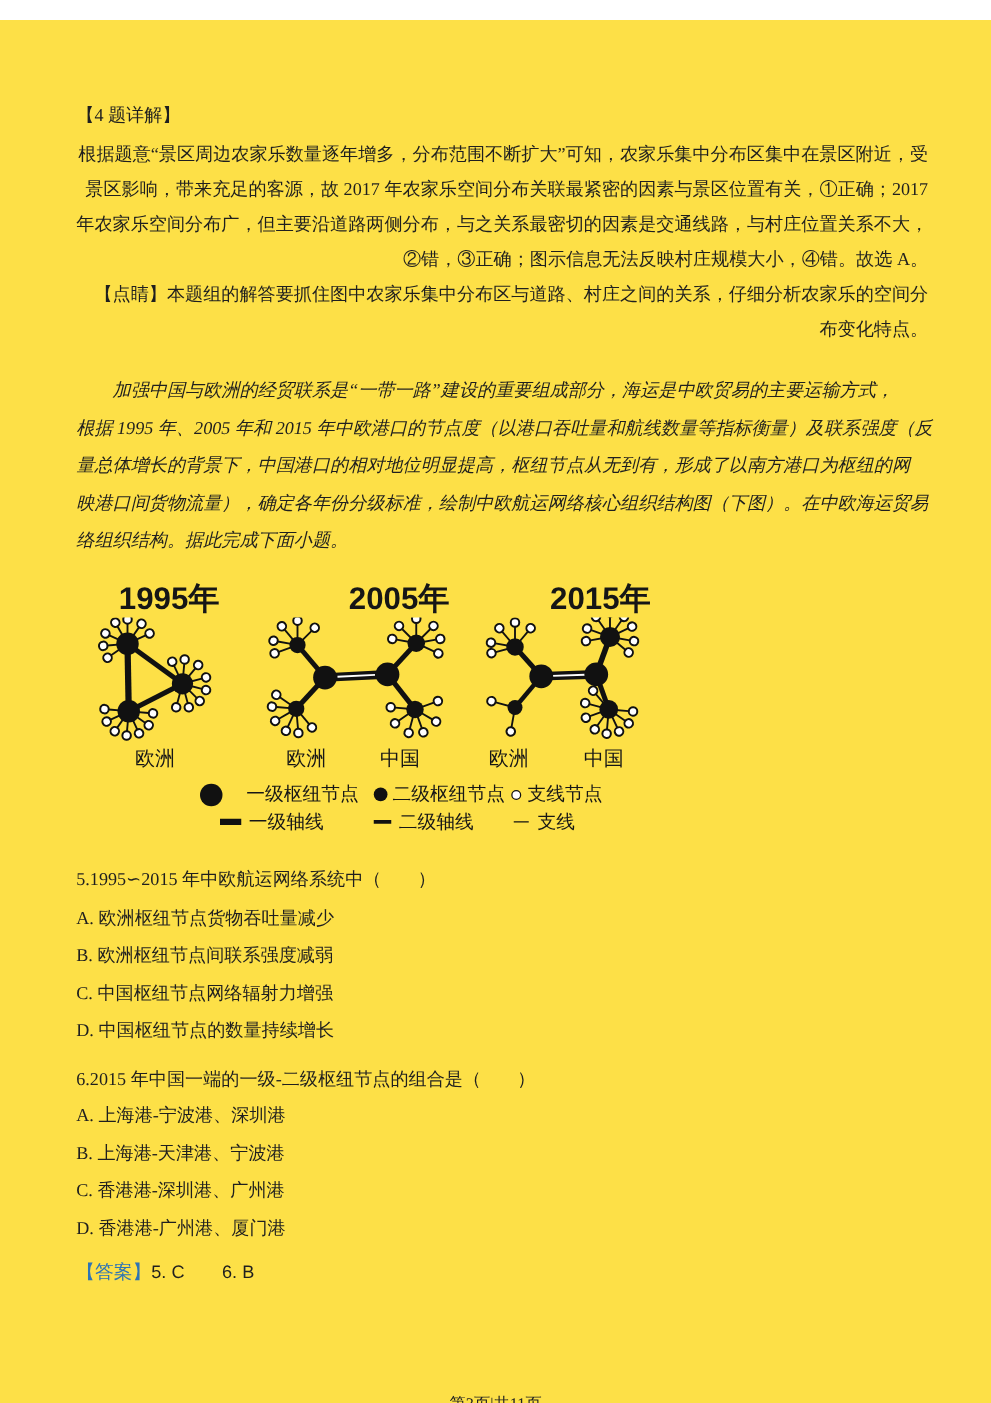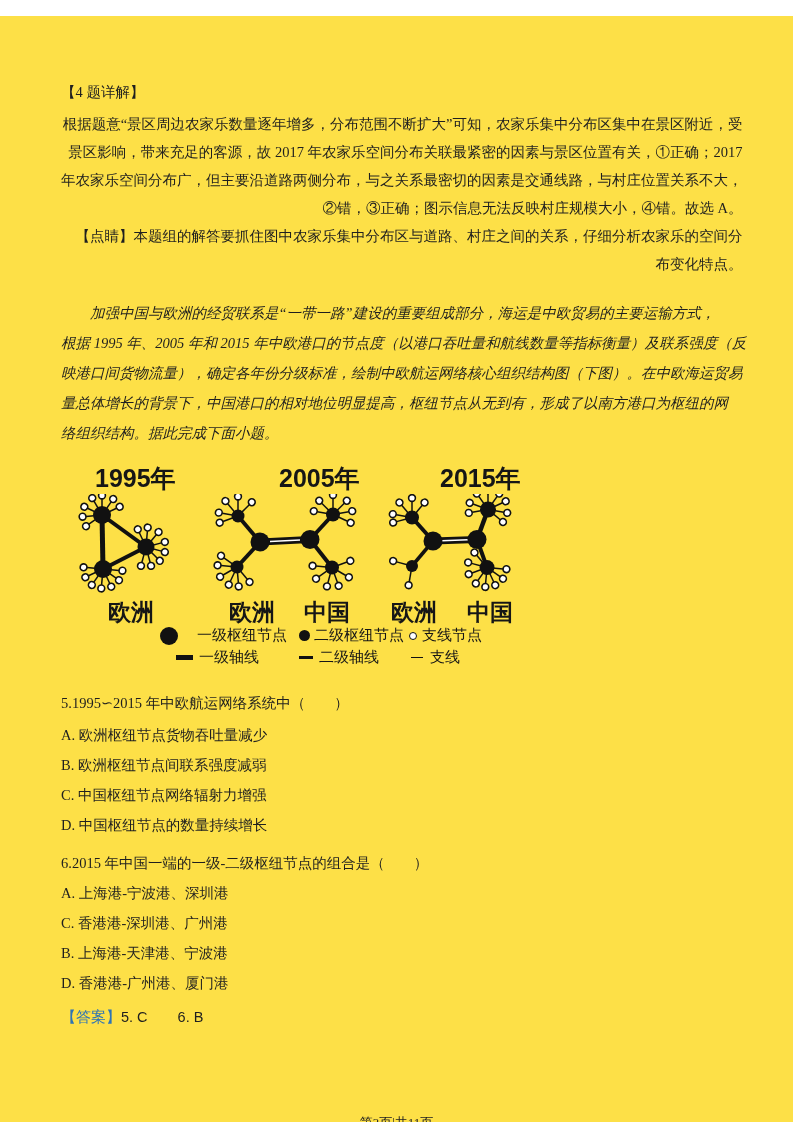--- a/index.html
+++ b/index.html
@@ -17,21 +17,21 @@
   .txt { font-size:14.5px; white-space:nowrap; }
   .lines28 div { line-height:28px; white-space:nowrap;text-align:right; }
   .lines30 div { line-height:30px; white-space:nowrap; }
   .kaiti { font-style:italic; }
   .panel-title {
     font-family:"Liberation Sans","DejaVu Sans",sans-serif;
     font-weight:600; font-size:25px; color:#161616; white-space:nowrap;
   }
   .region-label {
     font-family:"Liberation Sans","DejaVu Sans",sans-serif;
-    font-weight:700; font-size:23px; color:#161616; white-space:nowrap;
+    font-weight:400; font-size:16px; color:#161616; white-space:nowrap;
   }
   .legend-row {
     display:flex; align-items:center;
     font-family:"Liberation Sans","DejaVu Sans",sans-serif;
     font-weight:500; font-size:15px; color:#161616; white-space:nowrap;
   }
   .legend-item { display:flex; align-items:center; }
   .sym { display:inline-block; flex:none; }
   .dot-l { width:18px; height:18px; border-radius:50%; background:#111; margin-right:4px; }
   .dot-m { width:11px; height:11px; border-radius:50%; background:#111; margin-right:4px; }
@@ -61,22 +61,22 @@
     <div>景区影响，带来充足的客源，故 2017 年农家乐空间分布关联最紧密的因素与景区位置有关，①正确；2017</div>
     <div>年农家乐空间分布广，但主要沿道路两侧分布，与之关系最密切的因素是交通线路，与村庄位置关系不大，</div>
     <div>②错，③正确；图示信息无法反映村庄规模大小，④错。故选 A。</div>
     <div>【点睛】本题组的解答要抓住图中农家乐集中分布区与道路、村庄之间的关系，仔细分析农家乐的空间分</div>
     <div>布变化特点。</div>
   </div>
 
   <div class="abs lines30 kaiti" style="left:61px; top:282px; font-size:14.5px;">
     <div>　　加强中国与欧洲的经贸联系是“一带一路”建设的重要组成部分，海运是中欧贸易的主要运输方式，</div>
     <div>根据 1995 年、2005 年和 2015 年中欧港口的节点度（以港口吞吐量和航线数量等指标衡量）及联系强度（反</div>
+    <div>量总体增长的背景下，中国港口的相对地位明显提高，枢纽节点从无到有，形成了以南方港口为枢纽的网</div>
     <div>映港口间货物流量），确定各年份分级标准，绘制中欧航运网络核心组织结构图（下图）。在中欧海运贸易</div>
-    <div>量总体增长的背景下，中国港口的相对地位明显提高，枢纽节点从无到有，形成了以南方港口为枢纽的网</div>
     <div>络组织结构。据此完成下面小题。</div>
   </div>
 
   <div class="abs panel-title" style="left:95px; top:446px;">1995年</div>
   <div class="abs panel-title" style="left:279px; top:446px;">2005年</div>
   <div class="abs panel-title" style="left:440px; top:446px;">2015年</div>
 
   <svg class="abs" style="left:60px; top:478px;" width="520" height="112" viewBox="0 0 520 112">
     <defs>
       <g id="sat">
@@ -232,22 +232,22 @@
   <div class="abs lines30" style="left:61px; top:704px; font-size:14.5px;">
     <div>A. 欧洲枢纽节点货物吞吐量减少</div>
     <div>B. 欧洲枢纽节点间联系强度减弱</div>
     <div>C. 中国枢纽节点网络辐射力增强</div>
     <div>D. 中国枢纽节点的数量持续增长</div>
   </div>
 
   <div class="abs txt" style="left:61px; top:838px;">6.2015 年中国一端的一级-二级枢纽节点的组合是（　　）</div>
   <div class="abs lines30" style="left:61px; top:862px; font-size:14.5px;">
     <div>A. 上海港-宁波港、深圳港</div>
+    <div>B. 上海港-天津港、宁波港</div>
     <div>C. 香港港-深圳港、广州港</div>
-    <div>B. 上海港-天津港、宁波港</div>
     <div>D. 香港港-广州港、厦门港</div>
   </div>
 
   <div class="abs answer-line" style="left:61px; top:992px;">
     <span class="answer-label">【答案】</span><span class="answer-val">5. C</span><span class="answer-val" style="margin-left:30px;">6. B</span>
   </div>
 
   <div class="abs footer" style="top:1098px; left:0;">第3页|共11页</div>
 
 </div>

